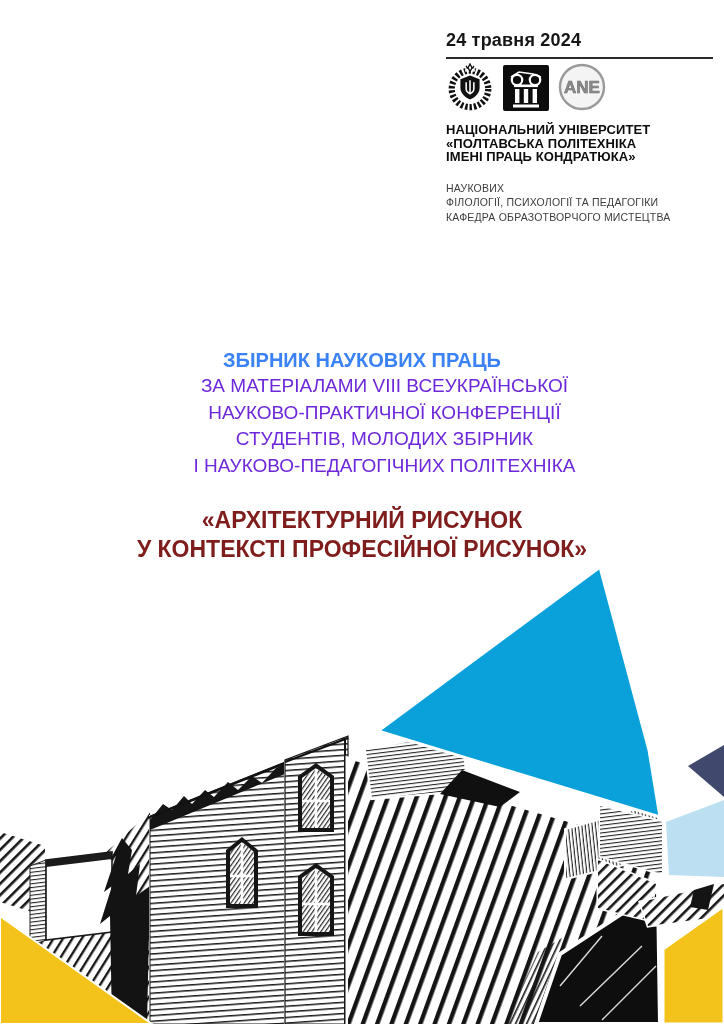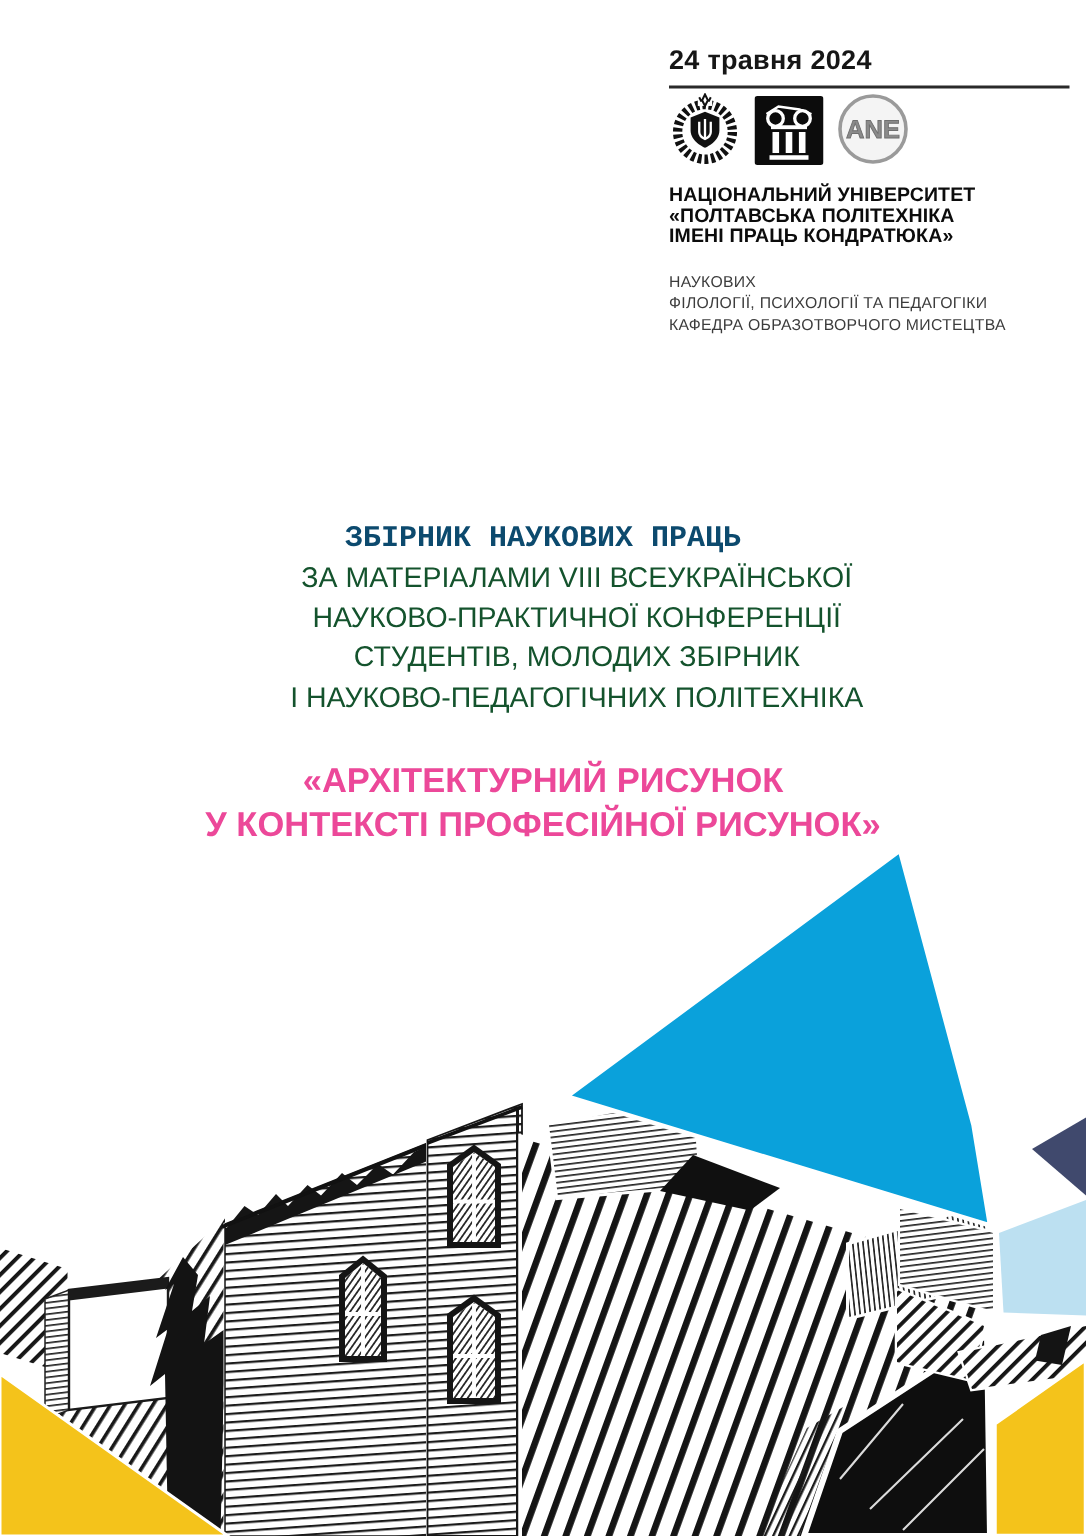--- a/index.html
+++ b/index.html
@@ -11,23 +11,23 @@
   
   .header{position:absolute;left:446px;top:30px;width:270px;}
   .date{font-size:18px;font-weight:bold;color:#161616;letter-spacing:.2px;}
   .rule{margin-top:6px;width:267px;border-top:2px solid #2a2a2a;}
   .logos{margin-top:8px;display:flex;align-items:flex-end;gap:9px;height:48px;}
   .logo{display:inline-block;}
   .uni{margin-top:8px;font-size:13px;font-weight:bold;line-height:13.6px;color:#0c0c0c;letter-spacing:.1px;}
   .fac{margin-top:17px;font-size:10.5px;line-height:14.5px;color:#3c3c3c;letter-spacing:.2px;}
   
   .main-block{position:absolute;left:0;top:347px;width:724px;text-align:center;}
-  .series-title{font-size:20px;font-weight:bold;color:#0c4a6e;line-height:26px;font-family:Liberation Mono, monospace;}
-  .series-line{font-size:19px;color:#14532d;line-height:26.5px;margin-left:45px;}
-  .conf-title{margin-top:27px;font-size:23px;font-weight:bold;color:#ec4899;line-height:28.5px;}
+  .series-title{font-size:20px;font-weight:bold;color:#3b82f6;line-height:26px;}
+  .series-line{font-size:19px;color:#6d28d9;line-height:26.5px;margin-left:45px;}
+  .conf-title{margin-top:27px;font-size:23px;font-weight:bold;color:#7f1d1d;line-height:28.5px;}
   
   .artwork{position:absolute;left:0;bottom:0;width:724px;height:470px;display:block;}
 </style>
 </head>
 <body>
 
 <div class="page">
 
   <header class="header">
     <div class="date">24 травня 2024</div>

